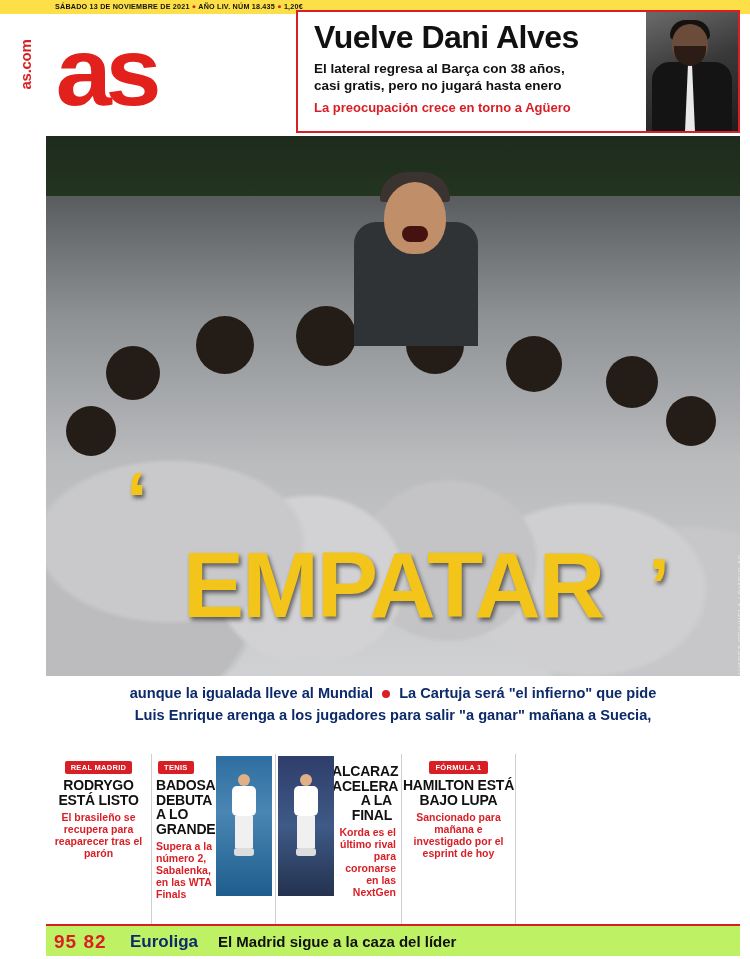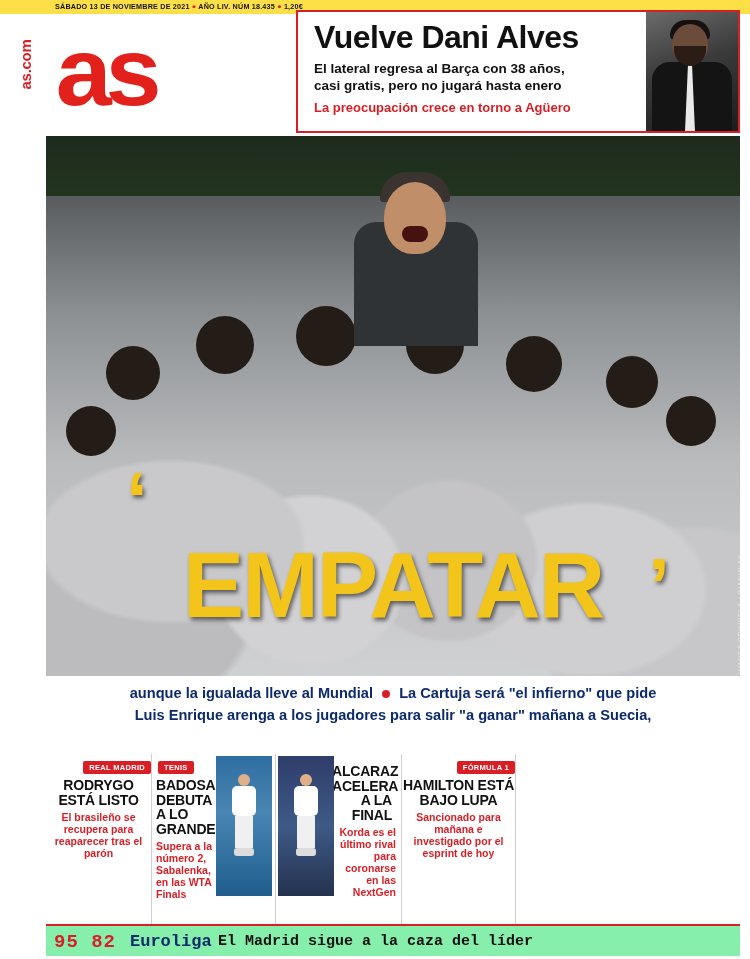--- a/index.html
+++ b/index.html
@@ -184,21 +184,21 @@
   }
   .col{
     position:absolute;top:0;height:170px;border-right:1px solid #cfcfcf;
     box-sizing:border-box;
   }
   .tag{
     display:inline-block;background:#d81f26;color:#fff;font-size:7.5px;
     font-weight:bold;padding:2px 6px;letter-spacing:.3px;
     border-radius:2px;
   }
-  .tag-wrap{text-align:right;padding-top:2px;}
+  .tag-wrap{text-align:center;padding-top:2px;}
   .col h3{
     margin:4px 0 0 0;text-align:center;
     font-size:14px;line-height:14.5px;font-weight:bold;color:#111;
     letter-spacing:-.2px;
   }
   .col p{
     margin:4px 4px 0 4px;text-align:center;
     font-size:10.5px;line-height:12px;color:#d81f26;font-weight:bold;
   }
   .thumb{
@@ -211,21 +211,21 @@
     width:28px;height:100px;
   }
   .figure .f-head{position:absolute;left:8px;top:0;width:12px;height:12px;border-radius:50%;background:#e0b089;}
   .figure .f-top{position:absolute;left:2px;top:12px;width:24px;height:30px;background:#fff;border-radius:5px;}
   .figure .f-leg{position:absolute;left:5px;top:42px;width:18px;height:32px;background:#f0f0f0;}
   .figure .f-shoe{position:absolute;left:4px;top:74px;width:20px;height:8px;background:#ddd;border-radius:3px;}
 
   
   .footer{
     position:absolute;left:46px;top:924px;width:694px;height:30px;
-    border-top:2px solid #d81f26;background:#86efac;font-family:Liberation Mono, monospace;
+    border-top:2px solid #d81f26;background:#bef264;
   }
   .score{
     position:absolute;left:8px;top:5px;
     font-size:19px;font-weight:bold;color:#d81f26;letter-spacing:1px;
   }
   .euroliga{
     position:absolute;left:84px;top:6px;
     font-size:17px;font-weight:bold;color:#0d2b6b;
   }
   .footer-text{

